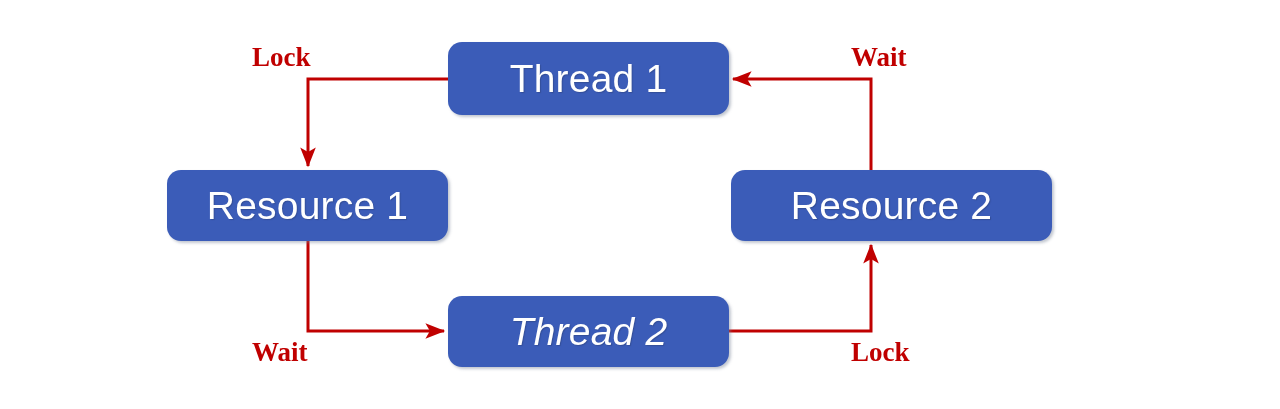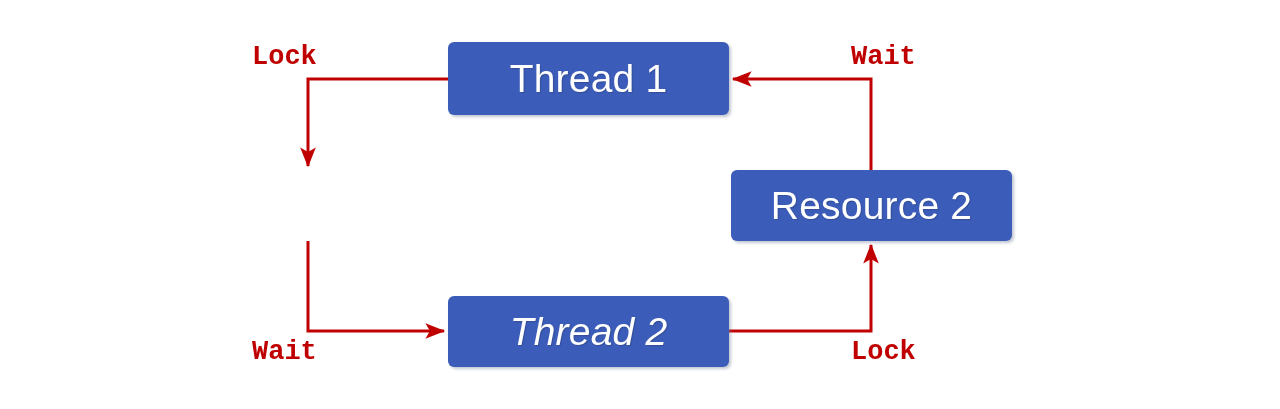--- a/index.html
+++ b/index.html
@@ -24,46 +24,46 @@
     left: 0;
     top: 0;
     width: 1280px;
     height: 409px;
     pointer-events: none;
   }
   .node {
     position: absolute;
     box-sizing: border-box;
     background: #3B5CB8;
-    border-radius: 6px;
+    border-radius: 14px;
     display: flex;
     align-items: center;
     justify-content: center;
     box-shadow: 2px 2px 3px rgba(120,130,150,0.45);
     z-index: 2;
   }
   .node-label {
     color: #ffffff;
     font-family: "Liberation Sans", sans-serif;
     font-weight: 400;
     font-size: 39px;
     line-height: 1;
     letter-spacing: 0.2px;
     white-space: nowrap;
     text-shadow: 1px 1px 1px rgba(40,55,95,0.35);
   }
   .node-thread1 { left: 448px; top: 42px;  width: 281px; height: 73px; }
   .node-res1    { left: 167px; top: 170px; width: 281px; height: 71px; }
-  .node-res2    { left: 731px; top: 170px; width: 281px; height: 71px; }
+  .node-res2    { left: 731px; top: 170px; width: 321px; height: 71px; }
   .node-thread2 { left: 448px; top: 296px; width: 281px; height: 71px; font-style: italic; }
 
   .edge-label {
     position: absolute;
     color: #C00000;
-    font-family: Liberation Mono, monospace;
+    font-family: Liberation Serif, serif;
     font-weight: bold;
     font-size: 27px;
     line-height: 1;
     white-space: nowrap;
     z-index: 3;
   }
   .lbl-lock-tl  { left: 252px; top: 44px;  }
   .lbl-wait-tr  { left: 851px; top: 44px;  }
   .lbl-wait-bl  { left: 252px; top: 339px; }
   .lbl-lock-br  { left: 851px; top: 339px; }
@@ -90,20 +90,23 @@
     <path d="M 729,331 L 871,331 L 871,245" fill="none" stroke="#C00000" stroke-width="3" marker-end="url(#arrowhead)"></path>
 
      Thread 1 : up from R2 top, then left into T1 right edge --&gt;
     <path d="M 871,170 L 871,79 L 733,79" fill="none" stroke="#C00000" stroke-width="3" marker-end="url(#arrowhead)"></path>
   </svg>
 
   <div class="node node-thread1">
     <span class="node-label">Thread 1</span>
   </div>
 
+  <div class="node node-res1">
+    <span class="node-label">Resource 1</span>
+  </div>
 
   <div class="node node-res2">
     <span class="node-label">Resource 2</span>
   </div>
 
   <div class="node node-thread2">
     <span class="node-label">Thread 2</span>
   </div>
 
   <div class="edge-label lbl-lock-tl">Lock</div>

